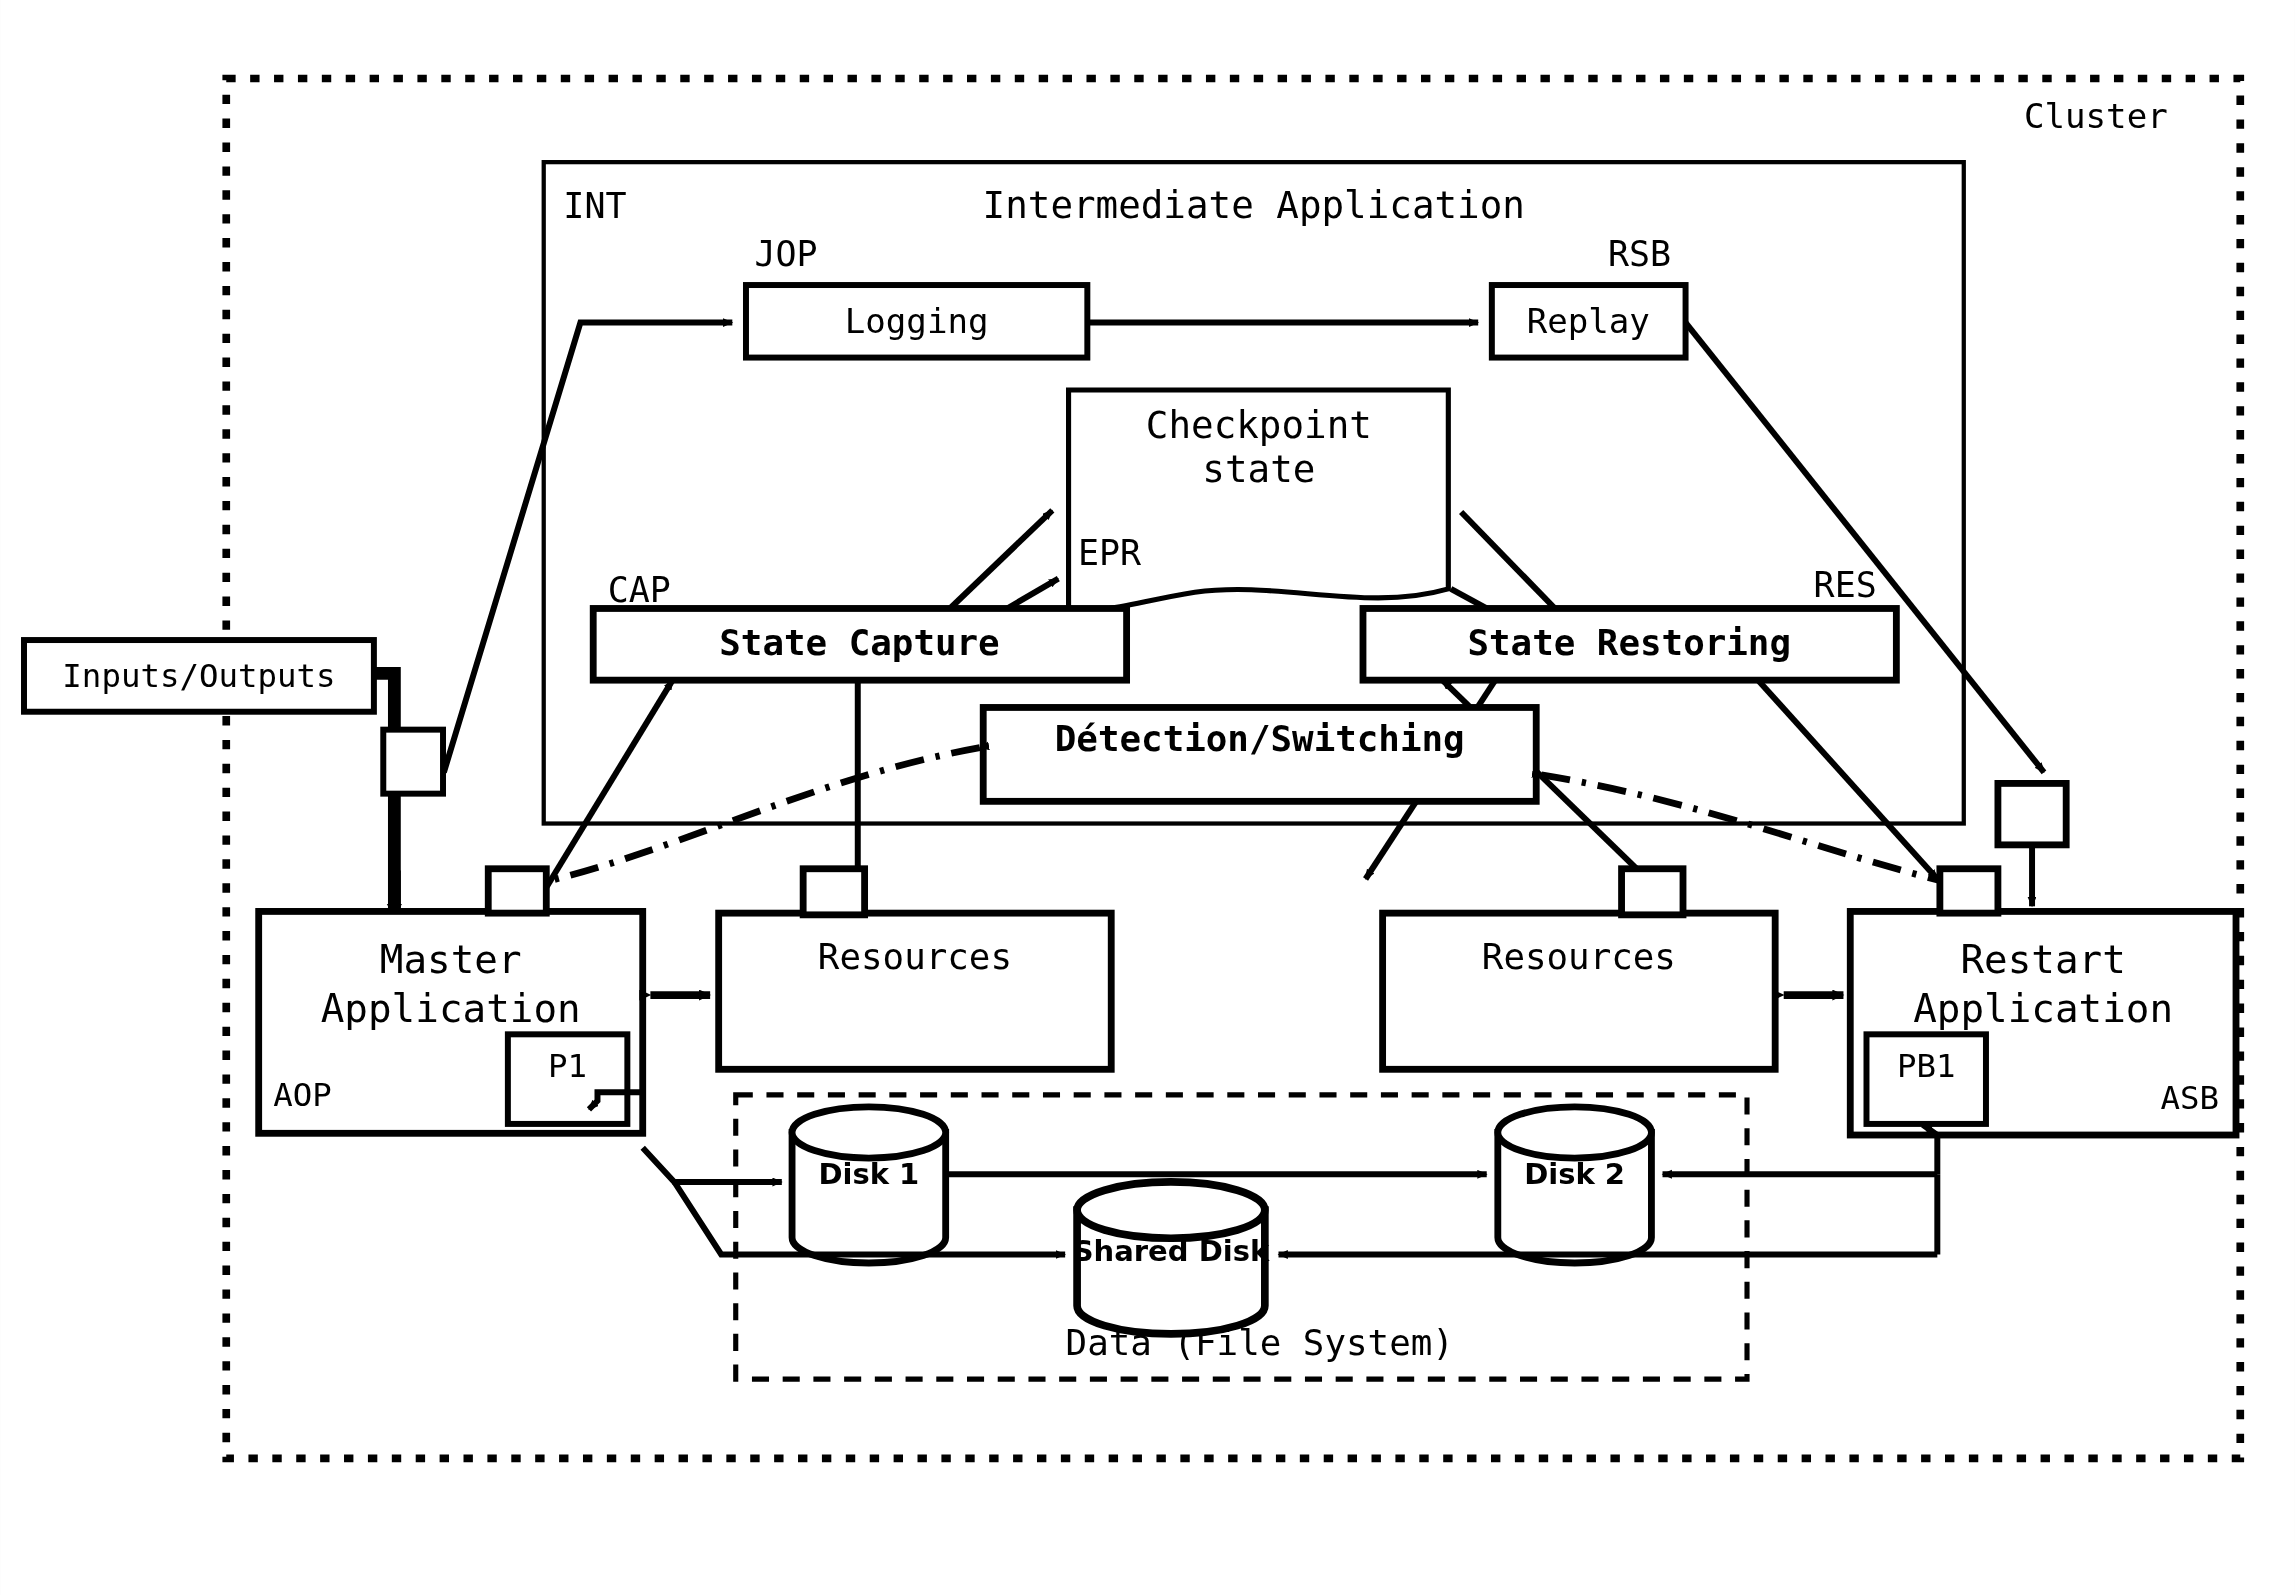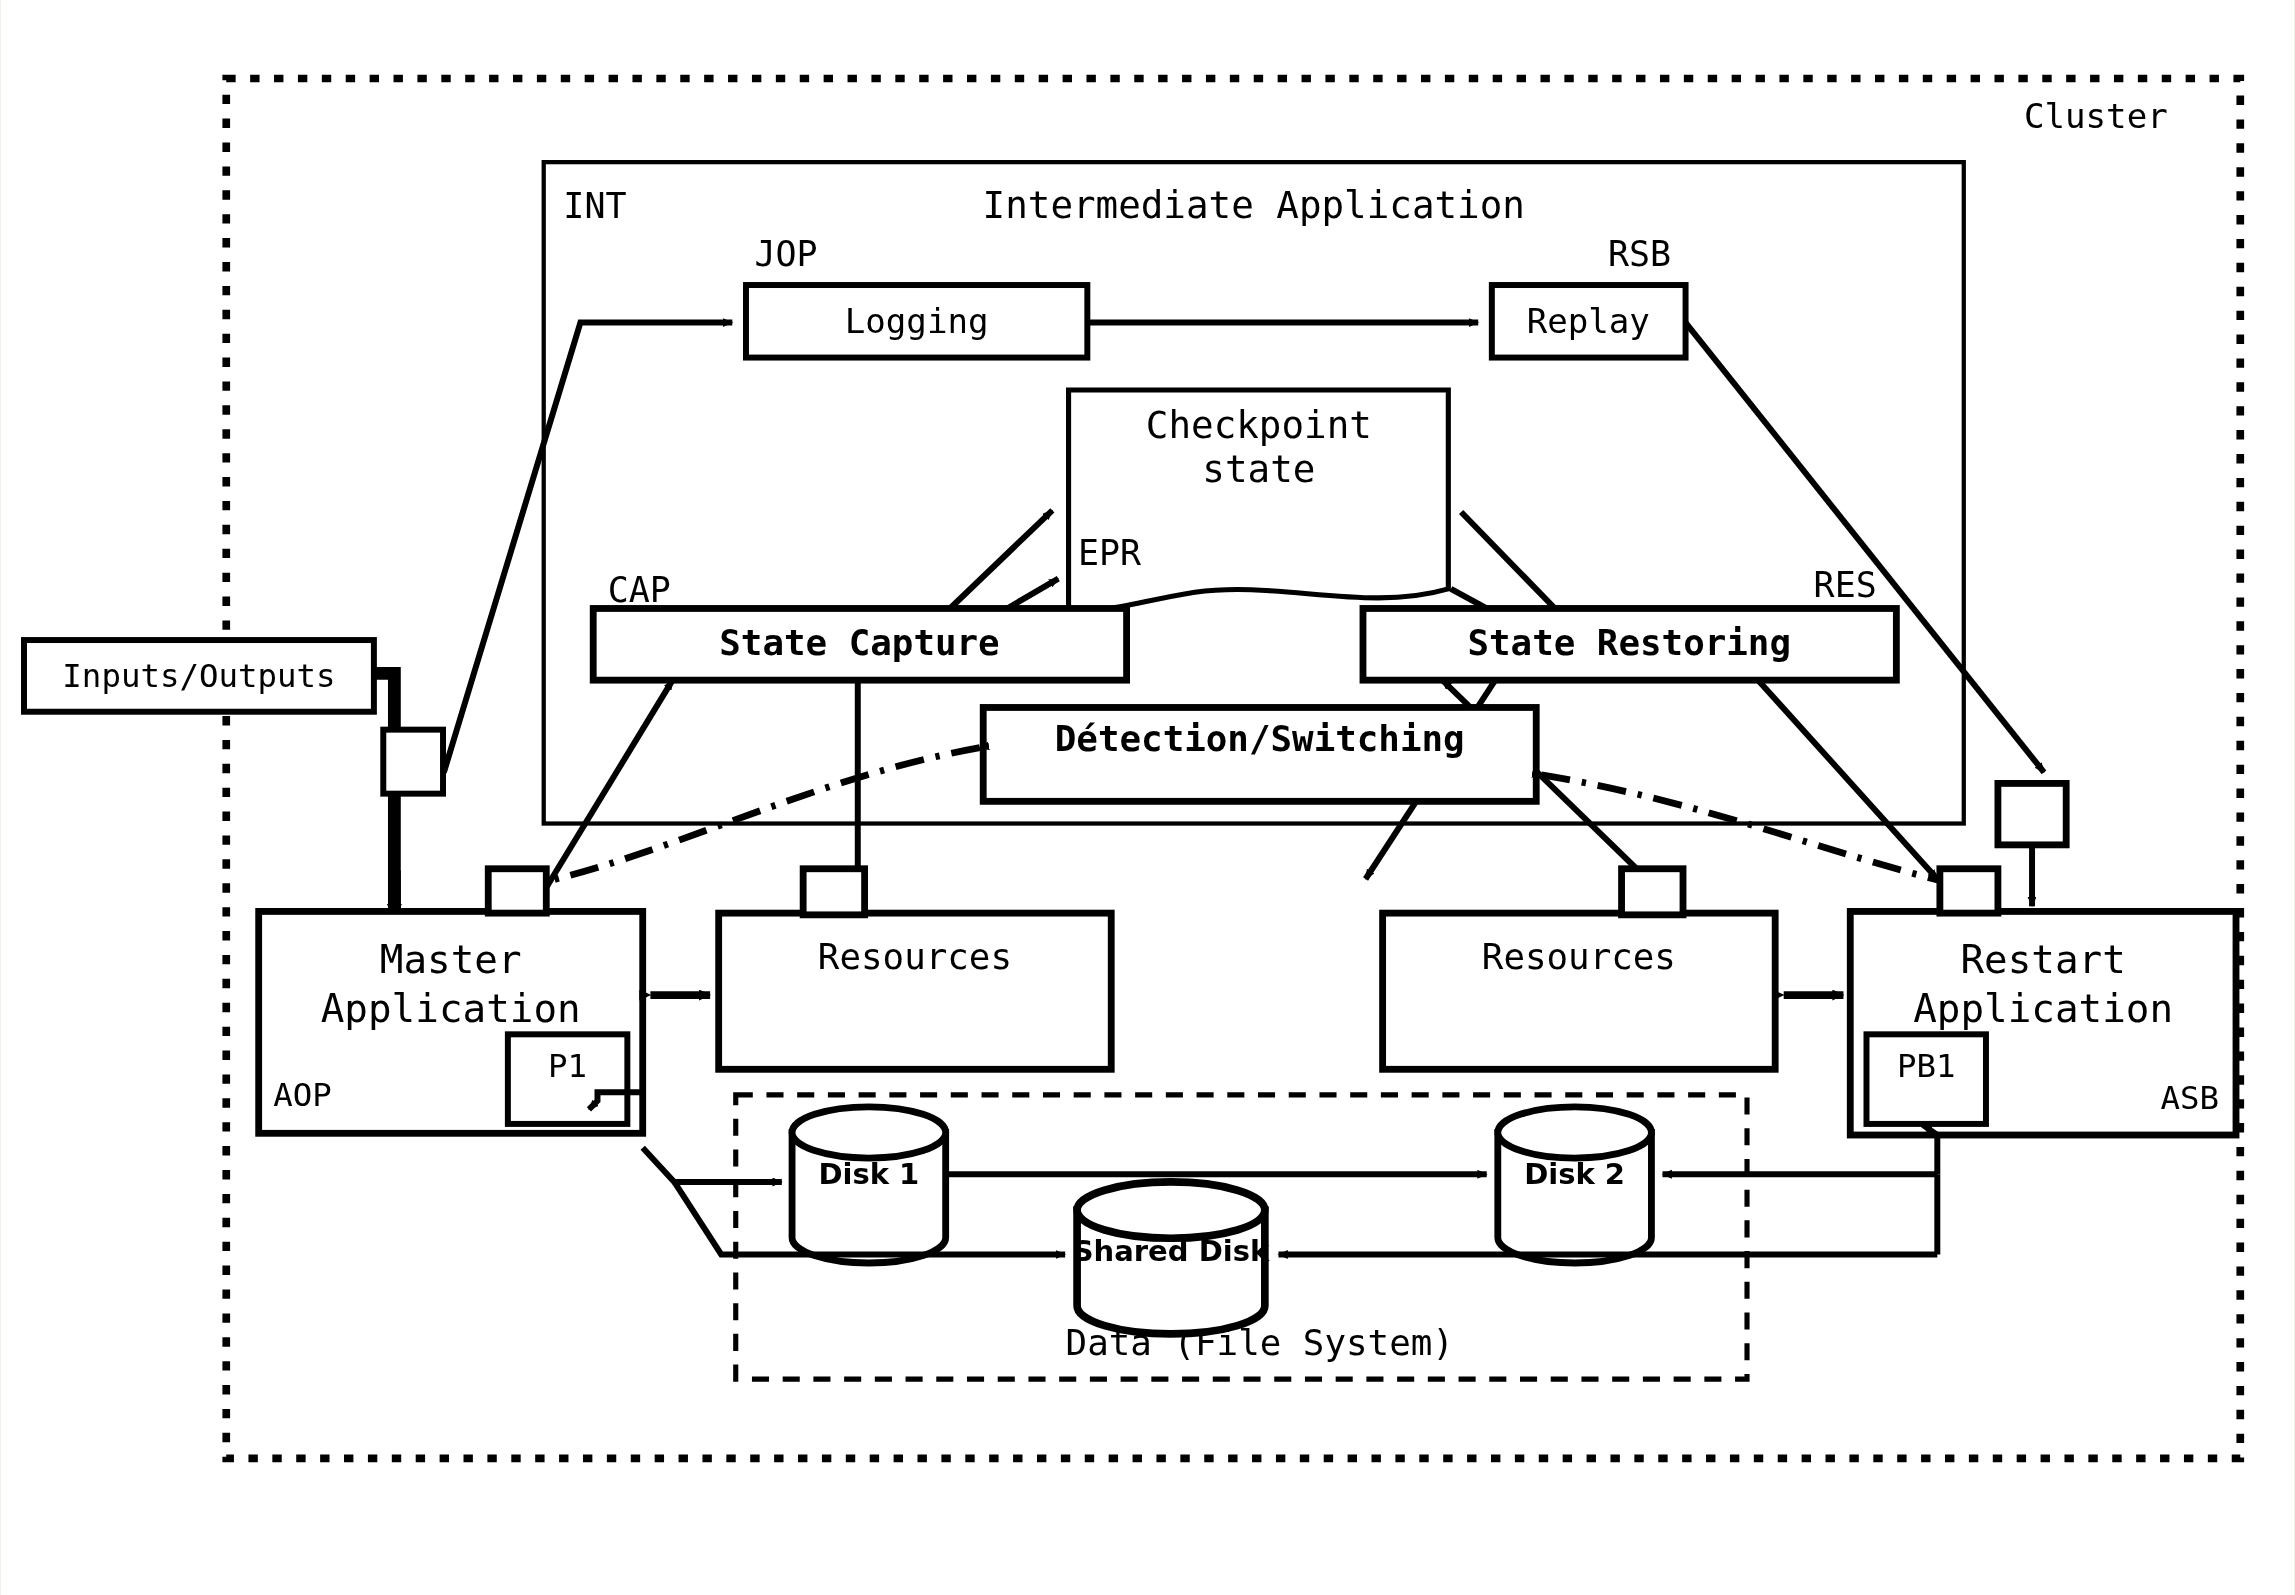--- a/index.html
+++ b/index.html
@@ -1,17 +1,17 @@
 <!DOCTYPE html>
 <html style="font-size:13.7px"><head>
 <meta charset="utf-8">
 <style>
   html,body{margin:0;padding:0;background:#ffffff;}
   body{width:2295px;height:1595px;overflow:hidden;font-family:"DejaVu Sans Mono",monospace;}
-  #stage{position:relative;width:2295px;height:1595px;background:#4d7c0f;}
+  #stage{position:relative;width:2295px;height:1595px;background:#e5e5e5;}
   svg{display:block;}
   .mono{font-family:"DejaVu Sans Mono",monospace;}
   .sans{font-family:"DejaVu Sans",sans-serif;}
 </style>
 </head>
 <body>
 
 <div id="stage">
 <svg width="2295" height="1595" viewBox="0 0 2689 1869" xmlns="http://www.w3.org/2000/svg">
 

